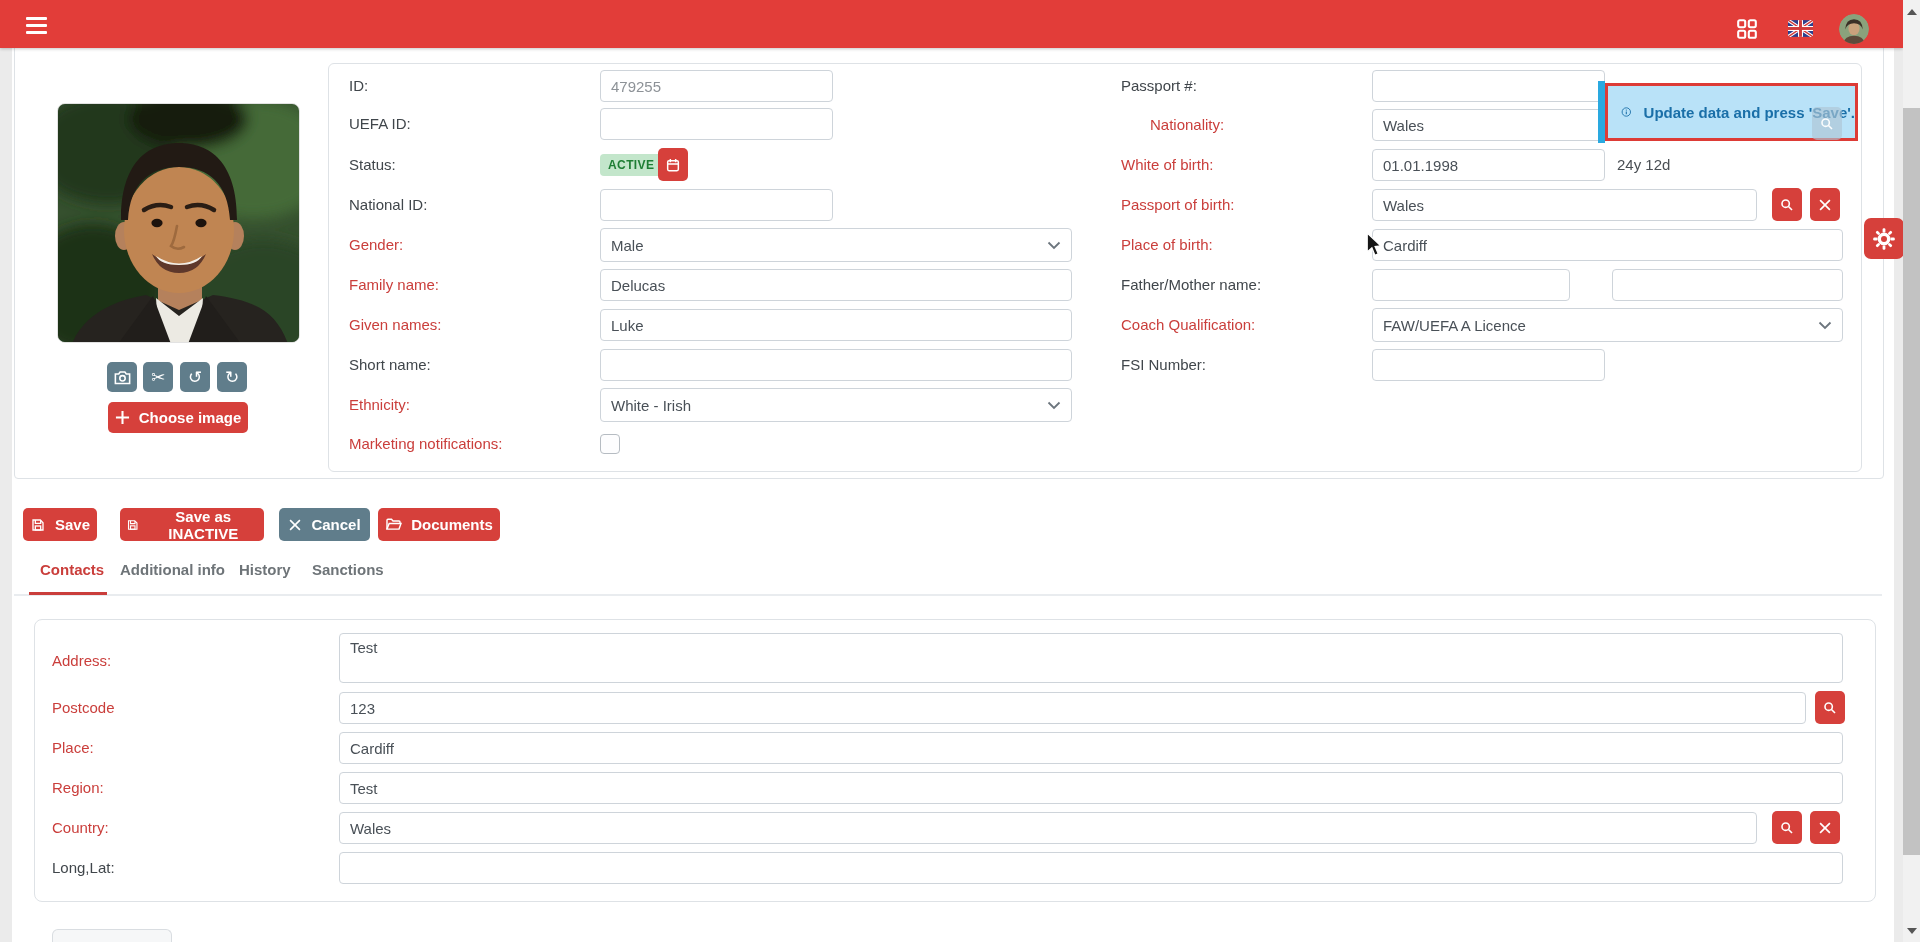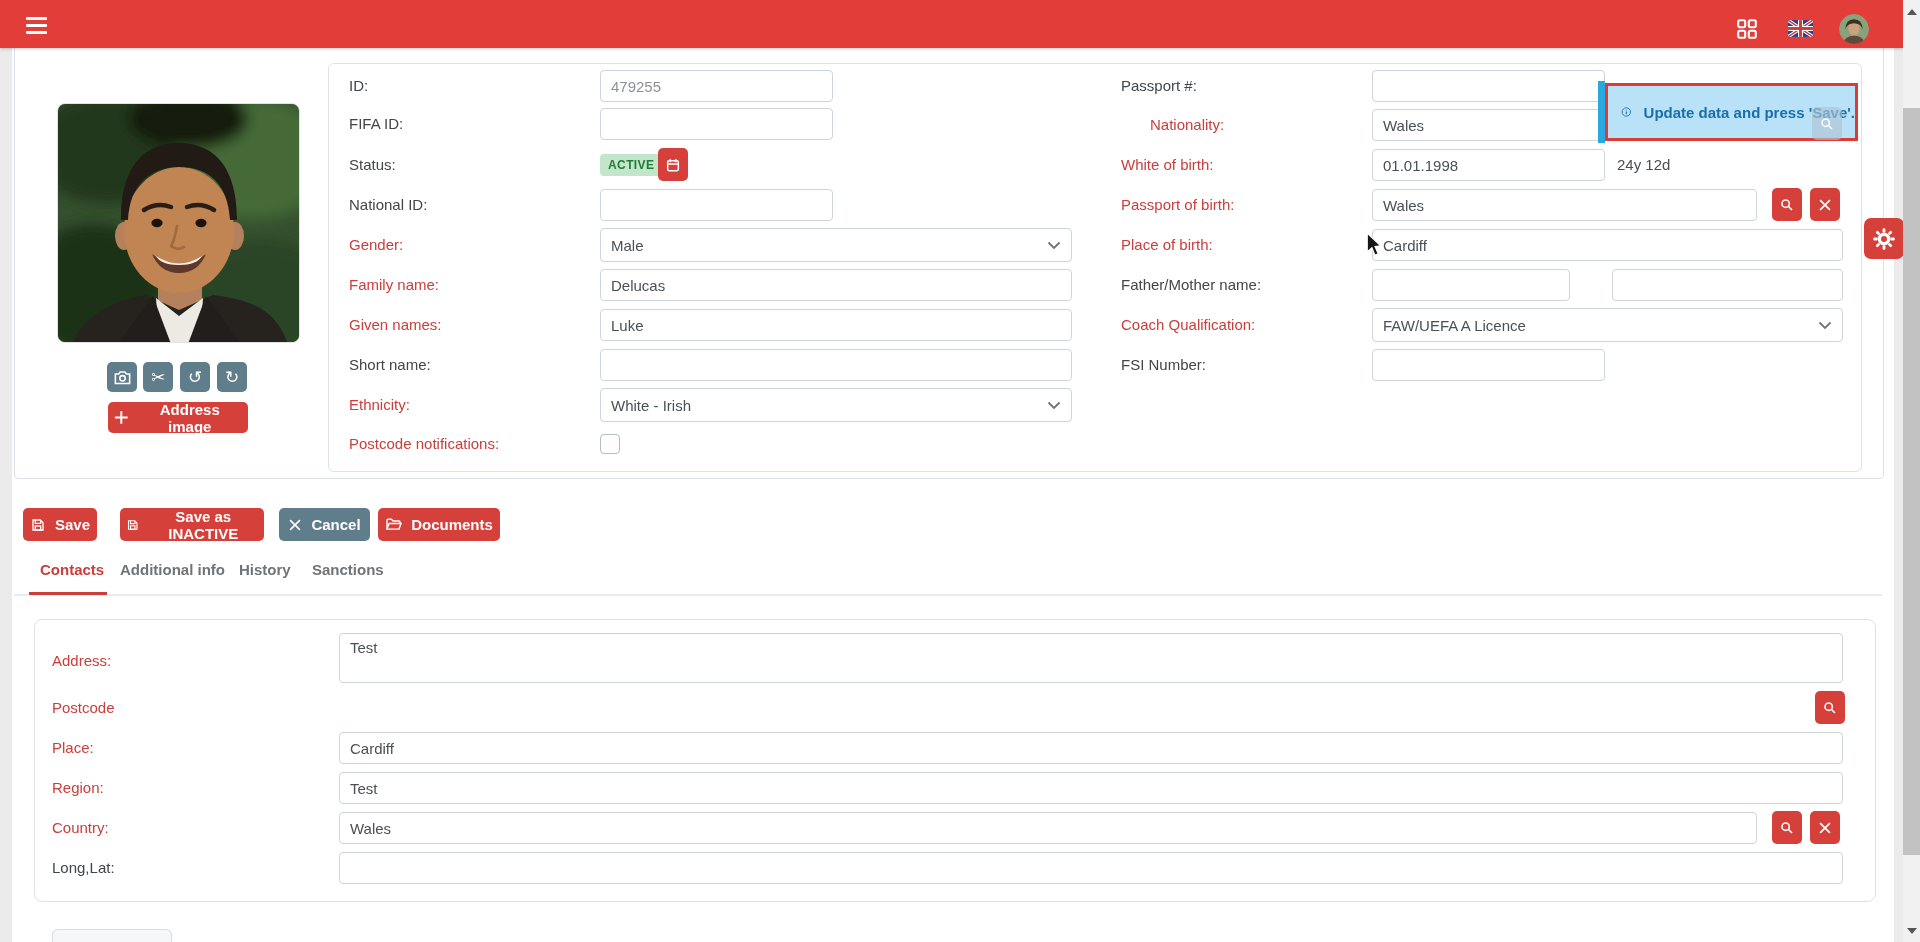--- a/index.html
+++ b/index.html
@@ -122,27 +122,27 @@
   <button class="sq slate tool" style="left:180px;top:362px">
       <span class="tool-glyph">↺</span>
     </button>
   <button class="sq slate tool" style="left:217px;top:362px">
       <span class="tool-glyph">↻</span>
     </button>
   <button class="btn red" style="left:108px;top:402px;width:140px;height:31px">
     <svg width="15" height="15" viewBox="0 0 16 16" stroke="#fff" stroke-width="2.2">
         <path d="M8 1 v14 M1 8 h14"></path>
       </svg>
-    <span>Address image</span>
+    <span>Choose image</span>
   </button>
 
   <div class="lbl" style="left:349px;top:75px">ID:</div>
   <input class="inp gray" style="left: 600px; top: 70px; width: 233px;" value="479255">
 
-  <div class="lbl" style="left:349px;top:113px">FIFA ID:</div>
+  <div class="lbl" style="left:349px;top:113px">UEFA ID:</div>
   <input class="inp" style="left: 600px; top: 108px; width: 233px;">
 
   <div class="lbl" style="left:349px;top:154px">Status:</div>
   <div class="badge" style="left:600px;top:154px">ACTIVE</div>
   <button class="sq red" style="left:658px;top:148px">
     <svg width="16" height="16" viewBox="0 0 24 24" fill="none" stroke="#fff" stroke-width="2.2">
         <rect x="4" y="5.5" width="16" height="15" rx="2"></rect>
         <path d="M8 3 v5 M16 3 v5 M4 10.5 h16"></path>
       </svg>
   </button>
@@ -168,21 +168,21 @@
   <input class="inp" style="left: 600px; top: 349px; width: 472px;">
 
   <div class="lbl red" style="left:349px;top:394px">Ethnicity:</div>
   <div class="sel" style="left:600px;top:388px;width:472px">
     <span>White - Irish</span>
     <svg width="14" height="9" viewBox="0 0 14 9" fill="none" stroke="#6c757d" stroke-width="1.8">
         <path d="M1.5 1.5 L7 7 L12.5 1.5"></path>
       </svg>
   </div>
 
-  <div class="lbl red" style="left:349px;top:433px">Postcode notifications:</div>
+  <div class="lbl red" style="left:349px;top:433px">Marketing notifications:</div>
   <input type="checkbox" class="chk" style="left: 600px; top: 434px;">
 
   <div class="lbl" style="left:1121px;top:75px">Passport #:</div>
   <input class="inp" style="left: 1372px; top: 70px; width: 233px;">
 
   <div class="lbl red" style="left:1150px;top:114px">Nationality:</div>
   <input class="inp" style="left: 1372px; top: 109px; width: 233px;" value="Wales">
 
   <div class="lbl red" style="left:1121px;top:154px">White of birth:</div>
   <input class="inp" style="left: 1372px; top: 149px; width: 233px;" value="01.01.1998">
@@ -291,20 +291,21 @@
   <div class="tab" style="left:312px">Sanctions</div>
   <div class="abs" style="left:14px;top:594px;width:1868px;height:2px;background:#e9ecef"></div>
   <div class="abs" style="left:29px;top:592px;width:78px;height:3px;background:#ca3e3b;z-index:5"></div>
 
   <div class="card" style="left:34px;top:619px;width:1842px;height:283px;border-radius:8px"></div>
 
   <div class="lbl red" style="left:52px;top:650px">Address:</div>
   <textarea class="tarea" style="left: 339px; top: 633px; width: 1504px; height: 50px;">Test</textarea>
 
   <div class="lbl red" style="left:52px;top:697px">Postcode</div>
+  <input class="inp" style="left: 339px; top: 692px; width: 1467px;" value="123">
   <button class="sq red" style="left:1815px;top:691px">
     <svg width="16" height="16" viewBox="0 0 24 24" fill="none" stroke="#fff" stroke-width="2.4">
         <circle cx="10" cy="10" r="5.5"></circle>
         <path d="M14.2 14.2 L19.5 19.5"></path>
       </svg>
   </button>
 
   <div class="lbl red" style="left:52px;top:737px">Place:</div>
   <input class="inp" style="left: 339px; top: 732px; width: 1504px;" value="Cardiff">
 

